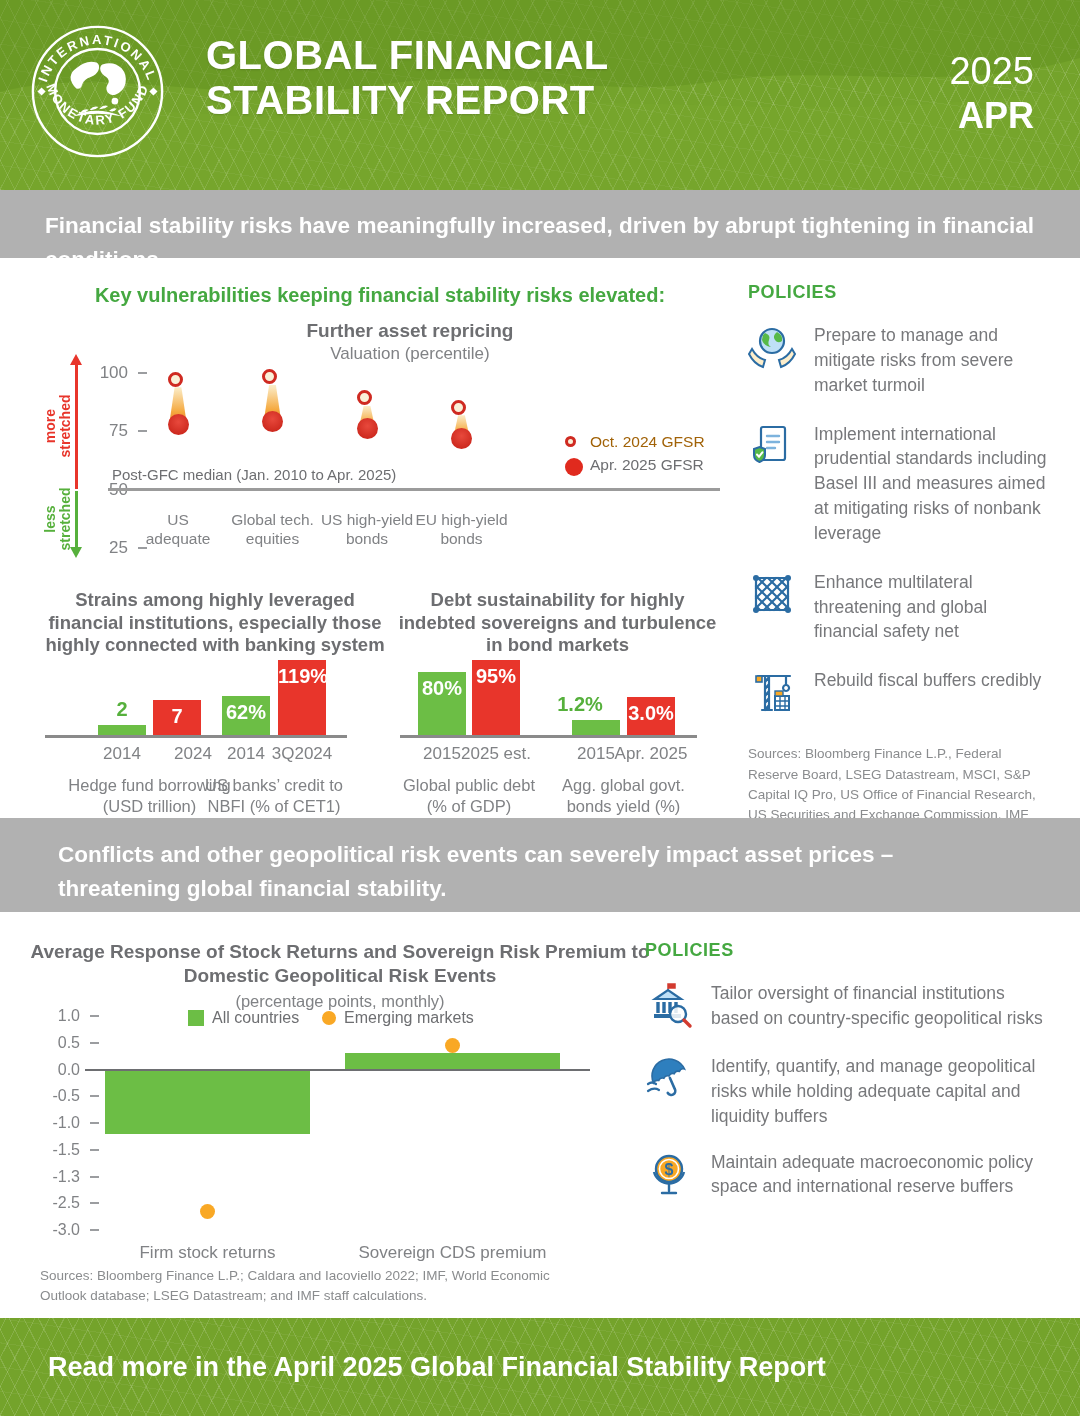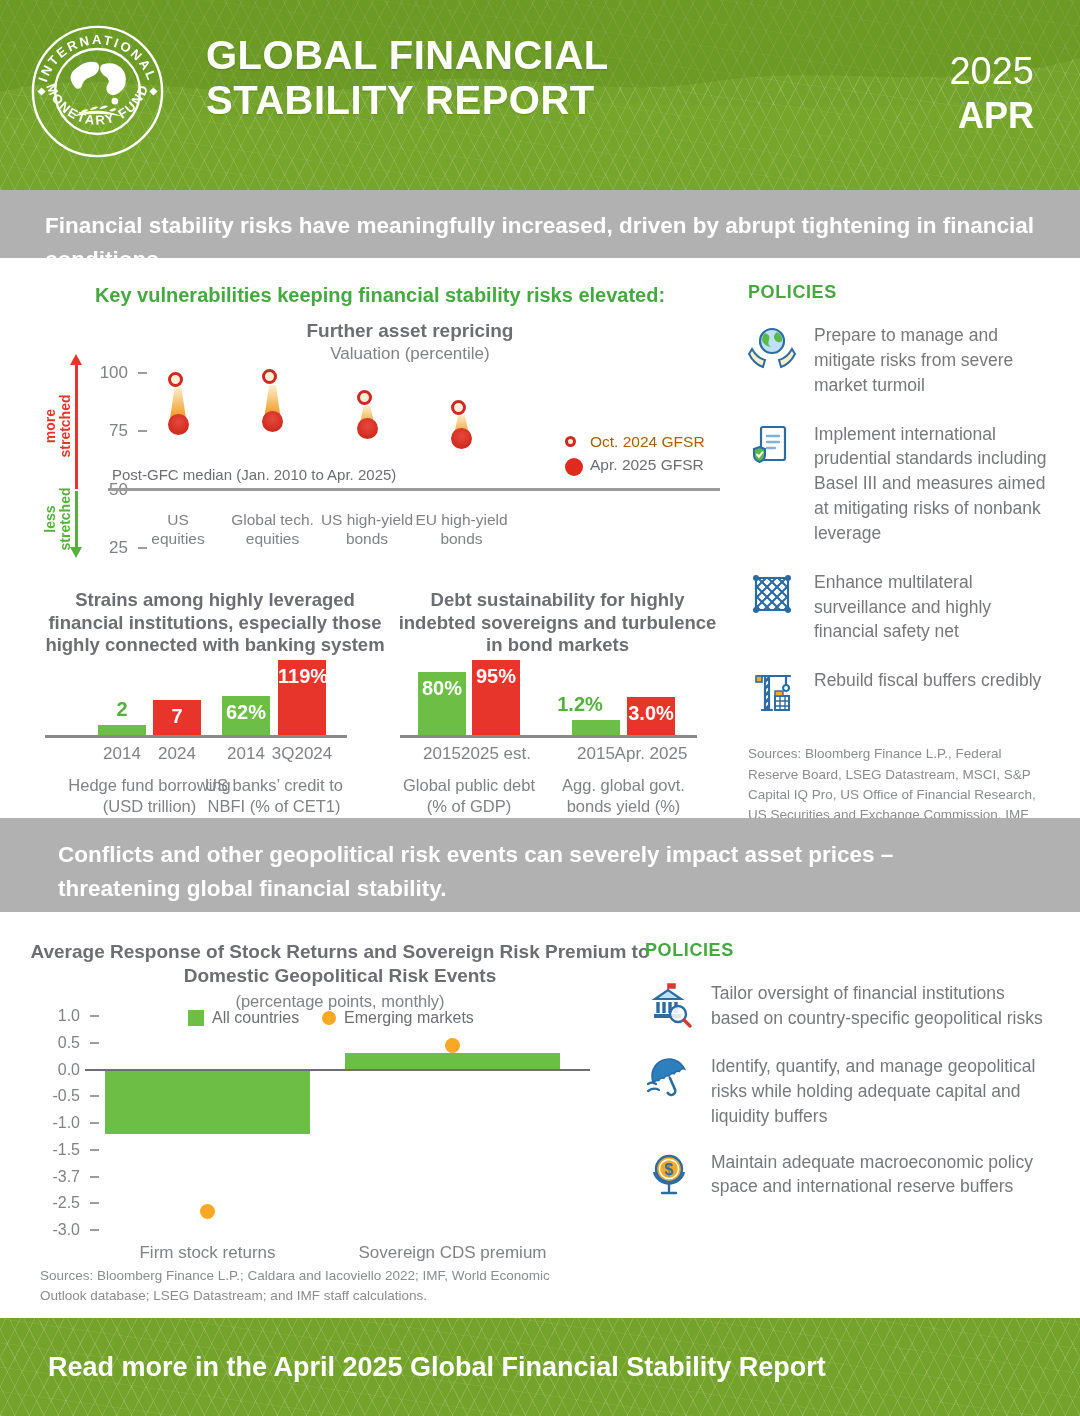--- a/index.html
+++ b/index.html
@@ -145,21 +145,21 @@
       <div class="abs" style="left: 35px; top: 173px; width: 2.5px; height: 57px; background: rgb(86, 176, 60);"></div>
       <div class="abs" style="left: 30px; top: 229px; width: 0px; height: 0px; border-left: 6.5px solid transparent; border-right: 6.5px solid transparent; border-top: 11px solid rgb(86, 176, 60);"></div>
       <div class="abs" style="left: -17px; top: 93px; width: 70px; text-align: center; font-size: 14px; font-weight: bold; color: rgb(232, 53, 43); transform: rotate(-90deg); line-height: 15px;">more stretched</div>
       <div class="abs" style="left: -17px; top: 186px; width: 70px; text-align: center; font-size: 14px; font-weight: bold; color: rgb(86, 176, 60); transform: rotate(-90deg); line-height: 15px;">less stretched</div>
       <div class="abs" style="left: 68px; top: 170px; width: 612px; height: 3px; background: rgb(155, 155, 155);"></div>
       <div class="abs" style="left: 72px; top: 147.5px; font-size: 15px; color: rgb(109, 110, 113);">Post-GFC median (Jan. 2010 to Apr. 2025)</div>
       <div class="abs" style="left: 128px; top: 69.32px; width: 20px; height: 44.94px; background: linear-gradient(rgb(251, 238, 203) 0%, rgb(245, 169, 63) 55%, rgb(221, 95, 28) 100%); clip-path: polygon(33% 0px, 67% 0px, 100% 100%, 0px 100%); border-radius: 0px 0px 10px 10px;"></div>
       <div class="abs" style="left: 127.5px; top: 53.82px; width: 15px; height: 15px; border: 3px solid rgb(207, 42, 33); background: rgb(250, 240, 216); border-radius: 50%;"></div>
       <div class="abs" style="left: 127.5px; top: 95.76px; width: 21px; height: 21px; background: radial-gradient(circle at 50% 38%, rgb(232, 73, 60), rgb(196, 30, 20)); border-radius: 50%;"></div>
       <div class="abs prelines" style="left: 76px; top: 191.5px; width: 124px; text-align: center; font-size: 15.5px; color: rgb(128, 130, 133); line-height: 1.25;">US
-equities</div>
+adequate</div>
       <div class="abs" style="left: 222.5px; top: 66.99px; width: 20px; height: 44.94px; background: linear-gradient(rgb(251, 238, 203) 0%, rgb(245, 169, 63) 55%, rgb(221, 95, 28) 100%); clip-path: polygon(33% 0px, 67% 0px, 100% 100%, 0px 100%); border-radius: 0px 0px 10px 10px;"></div>
       <div class="abs" style="left: 222px; top: 51.49px; width: 15px; height: 15px; border: 3px solid rgb(207, 42, 33); background: rgb(250, 240, 216); border-radius: 50%;"></div>
       <div class="abs" style="left: 222px; top: 93.43px; width: 21px; height: 21px; background: radial-gradient(circle at 50% 38%, rgb(232, 73, 60), rgb(196, 30, 20)); border-radius: 50%;"></div>
       <div class="abs prelines" style="left: 170.5px; top: 191.5px; width: 124px; text-align: center; font-size: 15.5px; color: rgb(128, 130, 133); line-height: 1.25;">Global tech.
 equities</div>
       <div class="abs" style="left: 317px; top: 87.96px; width: 20px; height: 30.96px; background: linear-gradient(rgb(251, 238, 203) 0%, rgb(245, 169, 63) 55%, rgb(221, 95, 28) 100%); clip-path: polygon(33% 0px, 67% 0px, 100% 100%, 0px 100%); border-radius: 0px 0px 10px 10px;"></div>
       <div class="abs" style="left: 316.5px; top: 72.46px; width: 15px; height: 15px; border: 3px solid rgb(207, 42, 33); background: rgb(250, 240, 216); border-radius: 50%;"></div>
       <div class="abs" style="left: 316.5px; top: 100.42px; width: 21px; height: 21px; background: radial-gradient(circle at 50% 38%, rgb(232, 73, 60), rgb(196, 30, 20)); border-radius: 50%;"></div>
       <div class="abs prelines" style="left: 265px; top: 191.5px; width: 124px; text-align: center; font-size: 15.5px; color: rgb(128, 130, 133); line-height: 1.25;">US high-yield
 bonds</div>
@@ -175,21 +175,21 @@
     </div>
 
   <div class="chartBC chartB" id="chartB">
     <div class="bc-title">Strains among highly leveraged financial institutions, especially those highly connected with banking system</div>
   <div class="abs" style="left: 5px; top: 150px; width: 302px; height: 3px; background: rgb(138, 138, 138);"></div>
       <div class="abs" style="left: 58px; top: 140px; width: 48px; height: 10px; background: rgb(108, 190, 69);"></div>
       <div class="abs" style="left: 58px; top: 113px; width: 48px; text-align: center; font-size: 20px; font-weight: bold; color: rgb(86, 176, 60);">2</div>
       <div class="abs" style="left: 42px; top: 159px; width: 80px; text-align: center; font-size: 17px; color: rgb(128, 130, 133);">2014</div>
       <div class="abs" style="left: 113px; top: 115px; width: 48px; height: 35px; background: rgb(232, 53, 43);"></div>
       <div class="abs" style="left: 113px; top: 120px; width: 48px; text-align: center; font-size: 20px; font-weight: bold; color: rgb(255, 255, 255);">7</div>
-      <div class="abs" style="left: 97px; top: 159px; width: 80px; text-align: center; font-size: 17px; color: rgb(128, 130, 133);">2024</div>
+      <div class="abs" style="left: 113px; top: 159px; width: 80px; text-align: center; font-size: 17px; color: rgb(128, 130, 133);">2024</div>
       <div class="abs prelines" style="left: 19.5px; top: 190px; width: 180px; text-align: center; font-size: 16.5px; color: rgb(128, 130, 133); line-height: 1.3;">Hedge fund borrowing
 (USD trillion)</div>
       <div class="abs" style="left: 182px; top: 111px; width: 48px; height: 39px; background: rgb(108, 190, 69);"></div>
       <div class="abs" style="left: 182px; top: 116px; width: 48px; text-align: center; font-size: 20px; font-weight: bold; color: rgb(255, 255, 255);">62%</div>
       <div class="abs" style="left: 166px; top: 159px; width: 80px; text-align: center; font-size: 17px; color: rgb(128, 130, 133);">2014</div>
       <div class="abs" style="left: 238px; top: 75px; width: 48px; height: 75px; background: rgb(232, 53, 43);"></div>
       <div class="abs" style="left: 238px; top: 80px; width: 48px; text-align: center; font-size: 20px; font-weight: bold; color: rgb(255, 255, 255);">119%</div>
       <div class="abs" style="left: 222px; top: 159px; width: 80px; text-align: center; font-size: 17px; color: rgb(128, 130, 133);">3Q2024</div>
       <div class="abs prelines" style="left: 144px; top: 190px; width: 180px; text-align: center; font-size: 16.5px; color: rgb(128, 130, 133); line-height: 1.3;">US banks’ credit to
 NBFI (% of CET1)</div>
@@ -241,21 +241,21 @@
         <div class="p-item">
           <div class="p-icon"><svg width="48" height="48" viewBox="0 0 48 48">
               <rect x="8" y="8" width="32" height="32" rx="3" fill="none" stroke="#2b6ca3" stroke-width="2.2" stroke-linecap="round" stroke-linejoin="round"></rect>
               <path d="M8 18l10-10M8 28l20-20M8 38l30-30M16 40l24-24M26 40l14-14M36 40l4-4" fill="none" stroke="#2b6ca3" stroke-width="2.2" stroke-linecap="round" stroke-linejoin="round"></path>
               <path d="M40 18L30 8M40 28L20 8M40 38L10 8M32 40L8 16M22 40L8 26M12 40l-4-4" fill="none" stroke="#2b6ca3" stroke-width="2.2" stroke-linecap="round" stroke-linejoin="round"></path>
               <circle cx="8" cy="8" r="3" fill="#2b6ca3"></circle>
               <circle cx="40" cy="8" r="3" fill="#2b6ca3"></circle>
               <circle cx="8" cy="40" r="3" fill="#2b6ca3"></circle>
               <circle cx="40" cy="40" r="3" fill="#2b6ca3"></circle>
             </svg></div>
-          <div class="p-text">Enhance multilateral surveillance and highly financial safety net</div>
+          <div class="p-text">Enhance multilateral threatening and global financial safety net</div>
         </div>
         <div class="p-item">
           <div class="p-icon"><svg width="48" height="48" viewBox="0 0 48 48">
               <path d="M14 42h10M17 8v34M21 8v34M17 14l4-5M17 21l4-5M17 28l4-5M17 35l4-5M17 42l4-5" fill="none" stroke="#2b6ca3" stroke-width="2.2" stroke-linecap="round" stroke-linejoin="round"></path>
               <path d="M10 8h32M38 8v9" fill="none" stroke="#2b6ca3" stroke-width="2.2" stroke-linecap="round" stroke-linejoin="round"></path>
               <rect x="8" y="8" width="6" height="6" fill="#f9a825" stroke="#2b6ca3" stroke-width="1.6"></rect>
               <path d="M38 17a3 3 0 1 0 .1 0" fill="none" stroke="#2b6ca3" stroke-width="2.2" stroke-linecap="round" stroke-linejoin="round"></path>
               <rect x="27" y="28" width="14" height="14" fill="#fff" stroke="#2b6ca3" stroke-width="2"></rect>
               <path d="M27 33h14M27 38h14M32 28v14M37 28v14" stroke="#2b6ca3" stroke-width="1.4"></path>
               <rect x="27" y="23" width="8" height="5" fill="#f9a825" stroke="#2b6ca3" stroke-width="1.4"></rect>
@@ -278,21 +278,21 @@
       <div class="abs ticklbl" style="left: 18px; top: 97.75px; width: 42px; font-size: 16px;">0.5</div>
       <div class="abs dash" style="left: 70px; top: 105.75px;"></div>
       <div class="abs ticklbl" style="left: 18px; top: 124.5px; width: 42px; font-size: 16px;">0.0</div>
       <div class="abs dash" style="left: 70px; top: 132.5px;"></div>
       <div class="abs ticklbl" style="left: 18px; top: 151.25px; width: 42px; font-size: 16px;">-0.5</div>
       <div class="abs dash" style="left: 70px; top: 159.25px;"></div>
       <div class="abs ticklbl" style="left: 18px; top: 178px; width: 42px; font-size: 16px;">-1.0</div>
       <div class="abs dash" style="left: 70px; top: 186px;"></div>
       <div class="abs ticklbl" style="left: 18px; top: 204.75px; width: 42px; font-size: 16px;">-1.5</div>
       <div class="abs dash" style="left: 70px; top: 212.75px;"></div>
-      <div class="abs ticklbl" style="left: 18px; top: 231.5px; width: 42px; font-size: 16px;">-3.7</div>
+      <div class="abs ticklbl" style="left: 18px; top: 231.5px; width: 42px; font-size: 16px;">-1.3</div>
       <div class="abs dash" style="left: 70px; top: 239.5px;"></div>
       <div class="abs ticklbl" style="left: 18px; top: 258.25px; width: 42px; font-size: 16px;">-2.5</div>
       <div class="abs dash" style="left: 70px; top: 266.25px;"></div>
       <div class="abs ticklbl" style="left: 18px; top: 285px; width: 42px; font-size: 16px;">-3.0</div>
       <div class="abs dash" style="left: 70px; top: 293px;"></div>
       <div class="abs" style="left: 168px; top: 74px; width: 16px; height: 16px; background: rgb(108, 190, 69);"></div>
       <div class="abs" style="left: 192px; top: 73px; font-size: 16px; color: rgb(109, 110, 113);">All countries</div>
       <div class="abs" style="left: 302px; top: 75px; width: 14px; height: 14px; background: rgb(249, 168, 37); border-radius: 50%;"></div>
       <div class="abs" style="left: 324px; top: 73px; font-size: 16px; color: rgb(109, 110, 113);">Emerging markets</div>
       <div class="abs" style="left: 85px; top: 133.5px; width: 205px; height: 64.2px; background: rgb(108, 190, 69);"></div>

